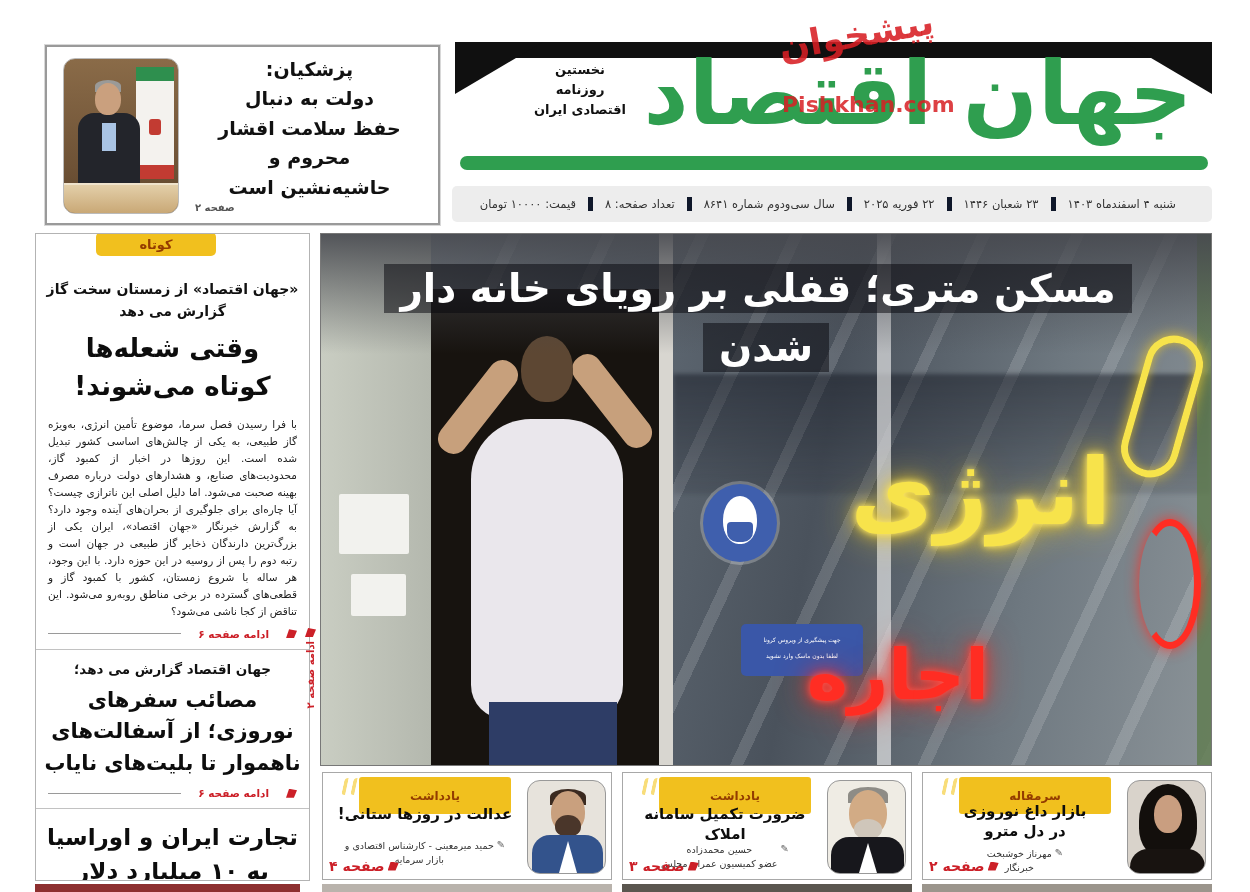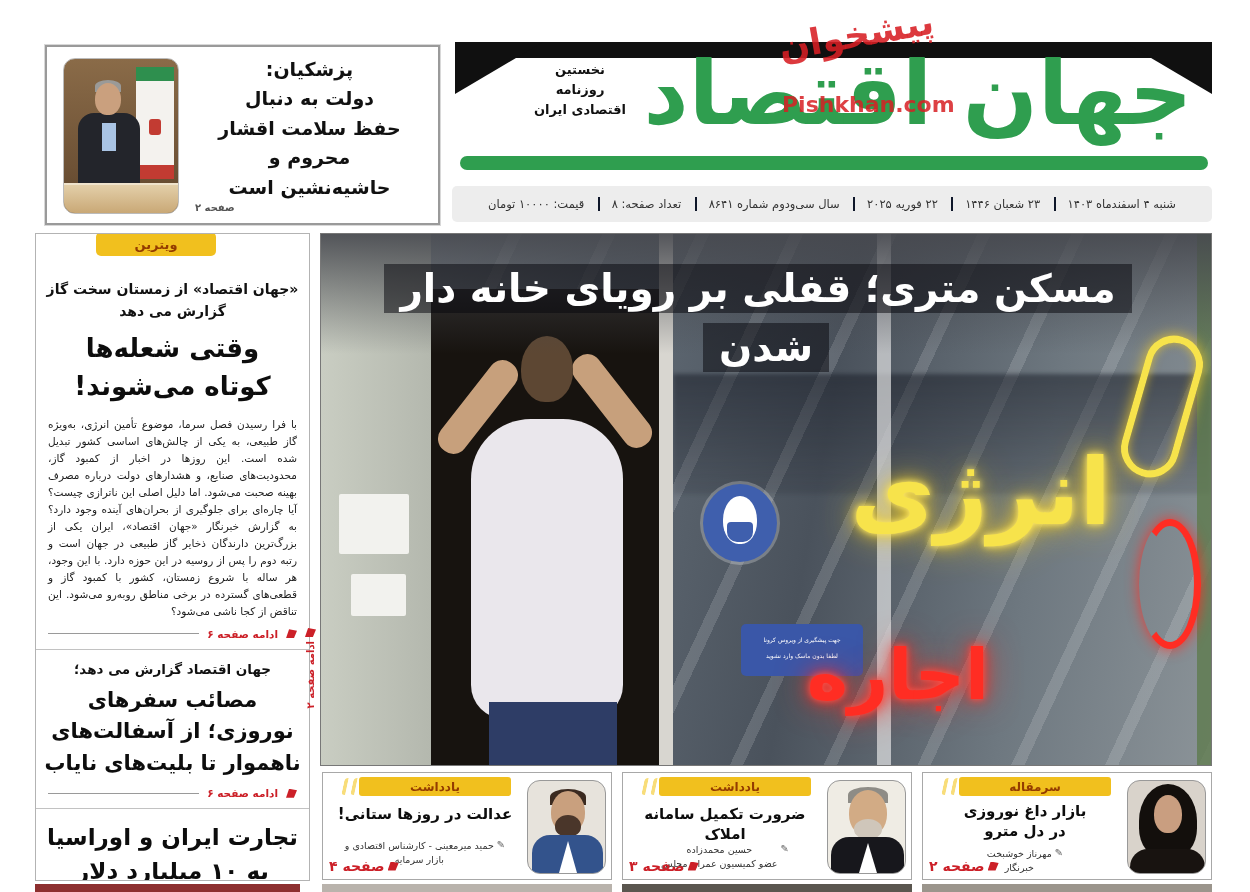--- a/index.html
+++ b/index.html
@@ -39,32 +39,32 @@
   .mast-underline { position:absolute; left:460px; top:156px; width:748px; height:14px;
                     background:#2f9e4f; border-radius:8px; }
   .mast-watermark-fa { position:absolute; left:778px; top:14px; font-size:36px; font-weight:900;
                        color:rgba(215,30,35,.88); transform:rotate(-10deg); z-index:6; }
   .mast-watermark-en { position:absolute; left:782px; top:92px; font-size:22px; font-weight:bold;
                        color:rgba(215,30,35,.85); z-index:6; direction:ltr; }
   .dateline { position:absolute; left:452px; top:186px; width:760px; height:36px; background:#ededed;
               border-radius:5px; display:flex; align-items:center; justify-content:space-between;
               padding:0 24px; direction:rtl; }
   .dl-item { font-size:11.5px; color:#333; white-space:nowrap; padding:0 12px; }
-  .dl-item:not(:last-child){ border-left:2px solid #0f172a; }
+  .dl-item:not(:last-child){ border-left:5px solid #0f172a; }
 
   
   .vitrine { position:absolute; left:35px; top:233px; width:275px; height:648px; background:#fff;
              border:1px solid #b3b3b3; display:flex; flex-direction:column; overflow:hidden; }
   .vit-tab { position:absolute; left:60px; top:-2px; width:120px; height:24px; background:#f1c01e;
              border-radius:5px; display:flex; align-items:center; justify-content:center;
              font-size:13px; font-weight:bold; color:#943c00; z-index:2; }
   .kicker { font-size:14px; font-weight:bold; text-align:center; line-height:1.55; color:#111; }
   .headline1 { font-size:26px; font-weight:900; text-align:center; line-height:1.45; color:#0d0d0d; margin-top:8px; }
   .vit-body { margin:10px 12px 0; font-size:10.5px; line-height:1.62; text-align:justify; color:#1d1d1d; }
-  .cont-row { display:flex; align-items:center; gap:8px; margin:8px 12px 0; direction:rtl; }
+  .cont-row { display:flex; align-items:center; gap:17px; margin:8px 12px 0; direction:rtl; }
   .cont-label { font-size:10.5px; font-weight:bold; color:#cc2028; white-space:nowrap; }
   .cont-line { flex:1; border-top:1px solid #9a9a9a; }
   .flag-icon { width:11px; height:9px; background:#cc2028; clip-path:polygon(0 100%,28% 0,100% 18%,72% 100%); }
   .vit-div { border-top:1px solid #c2c2c2; margin-top:9px; }
   .headline2 { font-size:21px; font-weight:900; text-align:center; line-height:1.5; color:#0d0d0d; margin-top:5px; }
   .headline3 { font-size:23px; font-weight:900; text-align:center; line-height:1.45; color:#0d0d0d; margin-top:12px; }
 
   
   .photo { position:absolute; left:320px; top:233px; width:892px; height:533px; border:1px solid #777;
            overflow:hidden; background:linear-gradient(100deg,#9aa2a8,#626c76 30%,#4a525c 55%,#6e7880 78%,#8b9398); }
@@ -113,21 +113,21 @@
   .ph-headline { position:absolute; top:26px; left:20px; right:20px; text-align:center; z-index:4; }
   .ph-headline span { display:inline; background:rgba(8,8,14,.52); color:#fff; font-size:39px;
       font-weight:900; line-height:1.5; padding:2px 16px; box-decoration-break:clone; }
   .side-ref { position:absolute; left:305px; top:628px; display:flex; flex-direction:column; align-items:center; gap:4px; }
   .side-ref .txt { writing-mode:vertical-rl; transform:rotate(180deg); font-size:10px; font-weight:bold; color:#cc2028; }
 
   
   .bbox { position:absolute; top:772px; width:290px; height:108px; background:#fff; border:1px solid #a8a8a8; }
   .bbox .avatar { position:absolute; left:204px; top:7px; width:79px; height:94px; border:1px solid #999;
                   border-radius:13px; overflow:hidden; }
-  .bbox .tab { position:absolute; left:36px; top:4px; width:152px; height:19px; background:#f1c01e;
+  .bbox .tab { position:absolute; left:36px; top:4px; width:152px; height:37px; background:#f1c01e;
                border-radius:3px; display:flex; align-items:center; justify-content:center;
                font-size:12px; font-weight:bold; color:#943c00; }
   .quote-icon { position:absolute; left:-16px; top:1px; display:flex; gap:2px; }
   .quote-icon i { width:7px; height:17px; border-left:4px solid #f8dd7a; border-radius:8px; transform:skewX(-12deg); }
   .bbox .hl { position:absolute; left:6px; top:31px; width:192px; text-align:center; font-size:15px;
               font-weight:900; line-height:1.35; color:#0d0d0d; }
   .bbox .byline { position:absolute; left:6px; top:66px; width:192px; display:flex; gap:3px;
                   justify-content:center; align-items:flex-start; }
   .bbox .byline .pen { font-size:10px; color:#666; }
   .bbox .byline .by-txt { font-size:9.5px; color:#333; line-height:1.5; text-align:center; }
@@ -185,21 +185,21 @@
   <div class="dateline">
     <span class="dl-item">شنبه ۴ اسفندماه ۱۴۰۳</span>
     <span class="dl-item">۲۳ شعبان ۱۴۴۶</span>
     <span class="dl-item">۲۲ فوریه ۲۰۲۵</span>
     <span class="dl-item">سال سی‌ودوم شماره ۸۶۴۱</span>
     <span class="dl-item">تعداد صفحه: ۸</span>
     <span class="dl-item">قیمت: ۱۰۰۰۰ تومان</span>
   </div>
 
   <div class="vitrine">
-    <div class="vit-tab">ویترین</div>
+    <div class="vit-tab">کوتاه</div>
 
     <div class="kicker pre" style="margin-top:45px">«جهان اقتصاد» از زمستان سخت گاز
 گزارش می دهد</div>
     <div class="headline1 pre">وقتی شعله‌ها
 کوتاه می‌شوند!</div>
     <div class="vit-body">با فرا رسیدن فصل سرما، موضوع تأمین انرژی، به‌ویژه گاز طبیعی، به یکی از چالش‌های اساسی کشور تبدیل شده است. این روزها در اخبار از کمبود گاز، محدودیت‌های صنایع، و هشدارهای دولت درباره مصرف بهینه صحبت می‌شود. اما دلیل اصلی این ناترازی چیست؟ آیا چاره‌ای برای جلوگیری از بحران‌های آینده وجود دارد؟ به گزارش خبرنگار «جهان اقتصاد»، ایران یکی از بزرگ‌ترین دارندگان ذخایر گاز طبیعی در جهان است و رتبه دوم را پس از روسیه در این حوزه دارد. با این وجود، هر ساله با شروع زمستان، کشور با کمبود گاز و قطعی‌های گسترده در برخی مناطق روبه‌رو می‌شود. این تناقض از کجا ناشی می‌شود؟</div>
     <div class="cont-row">
       <span class="flag-icon"></span>
       <span class="cont-label">ادامه صفحه ۶</span>
       <span class="cont-line"></span>

